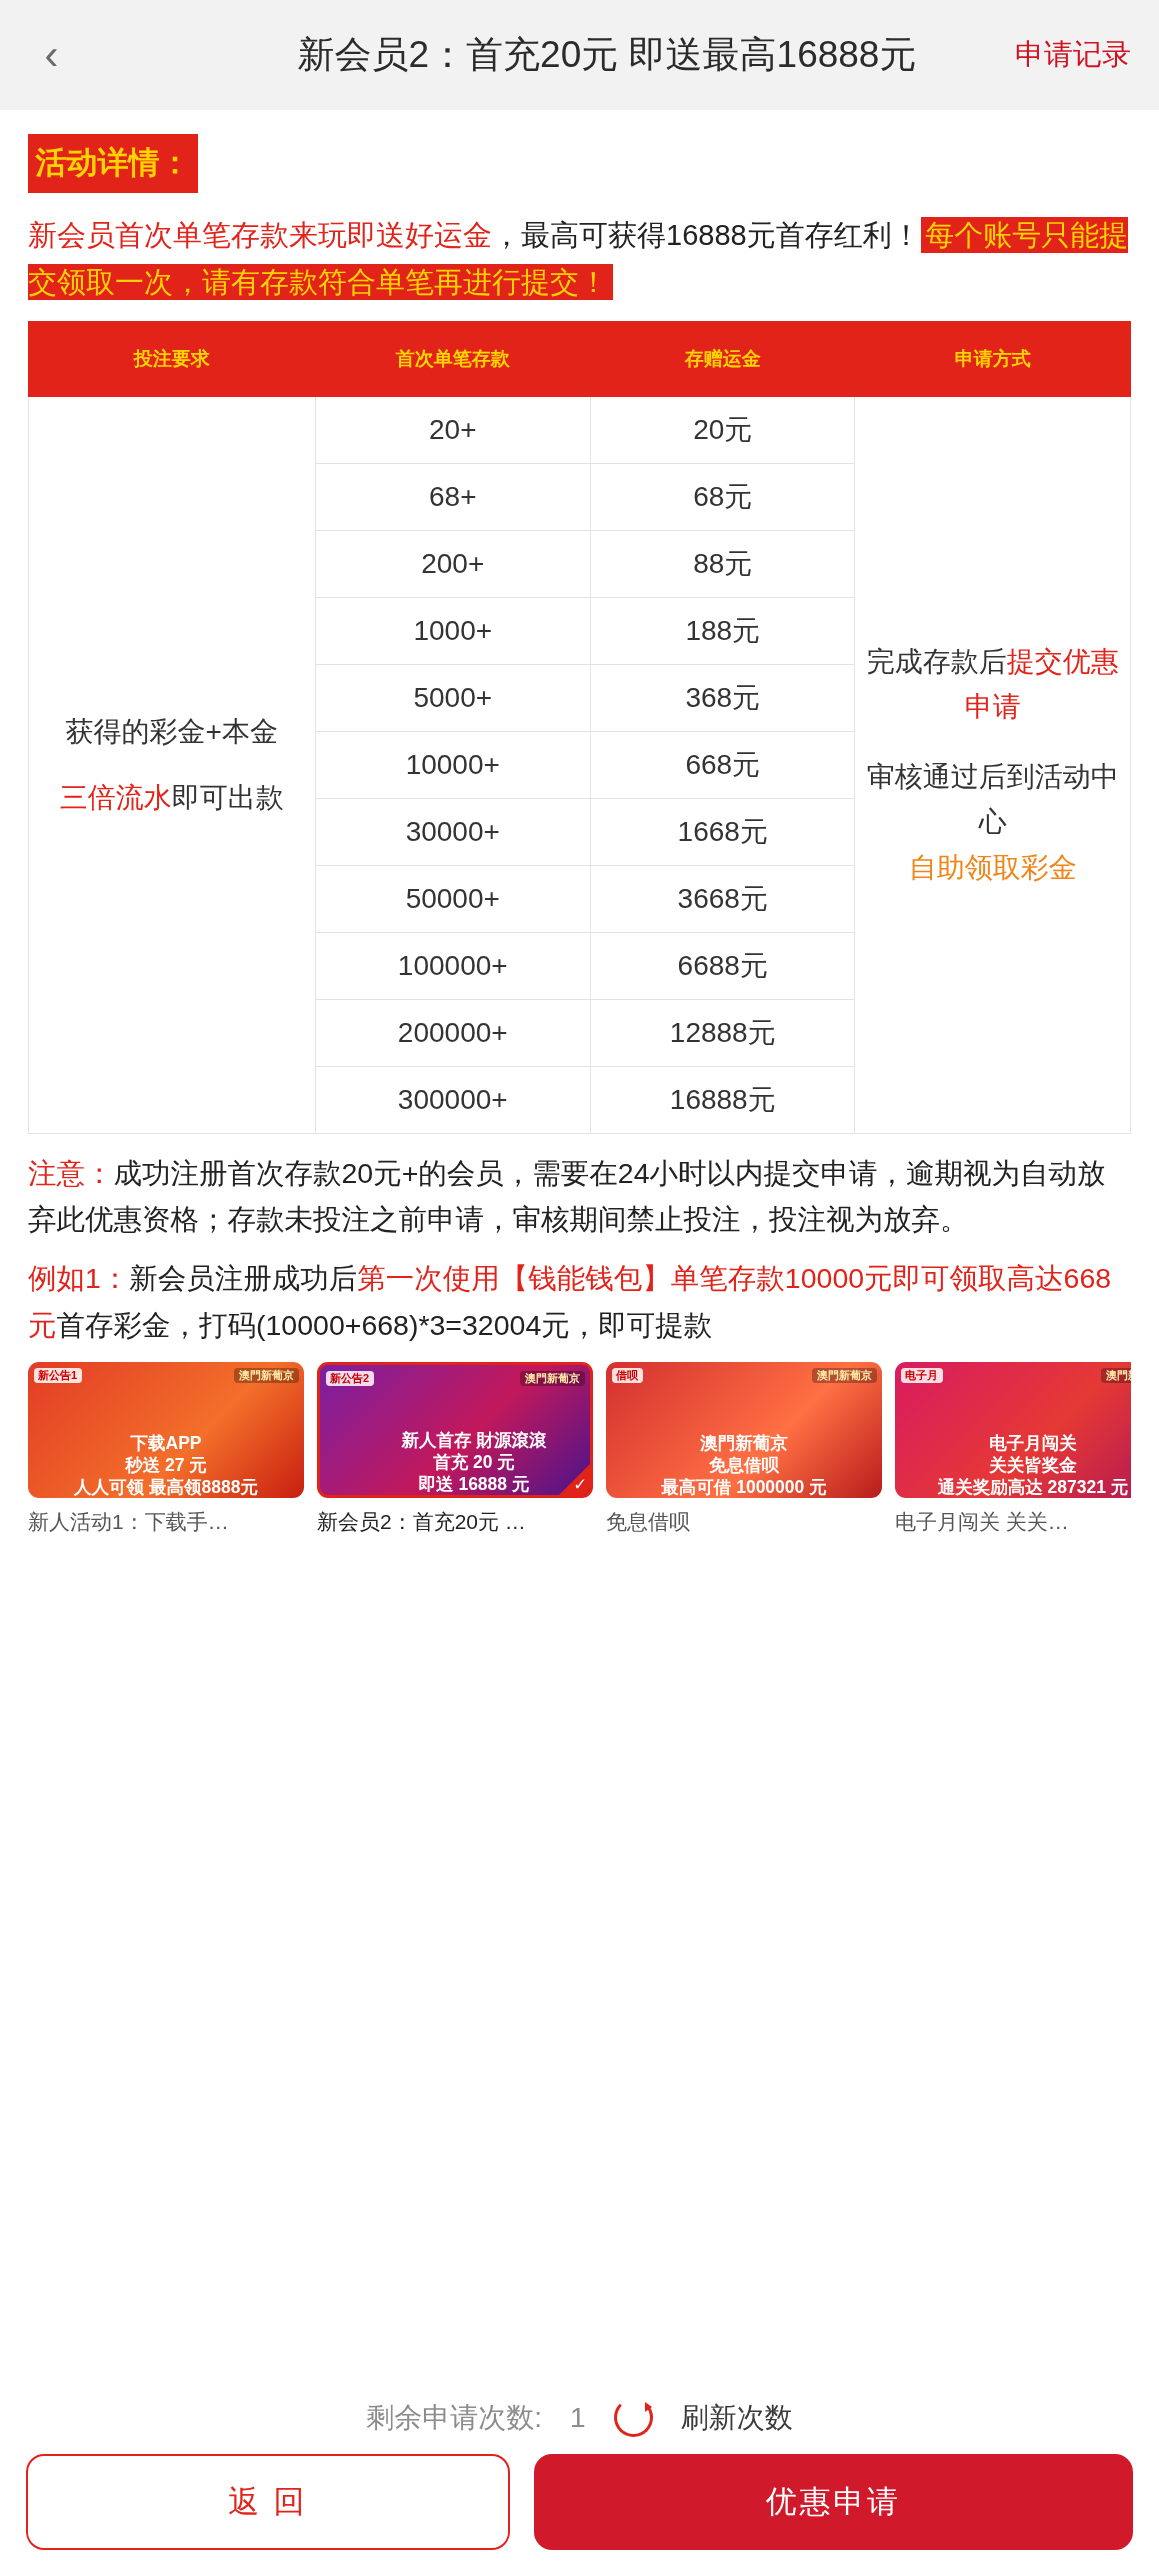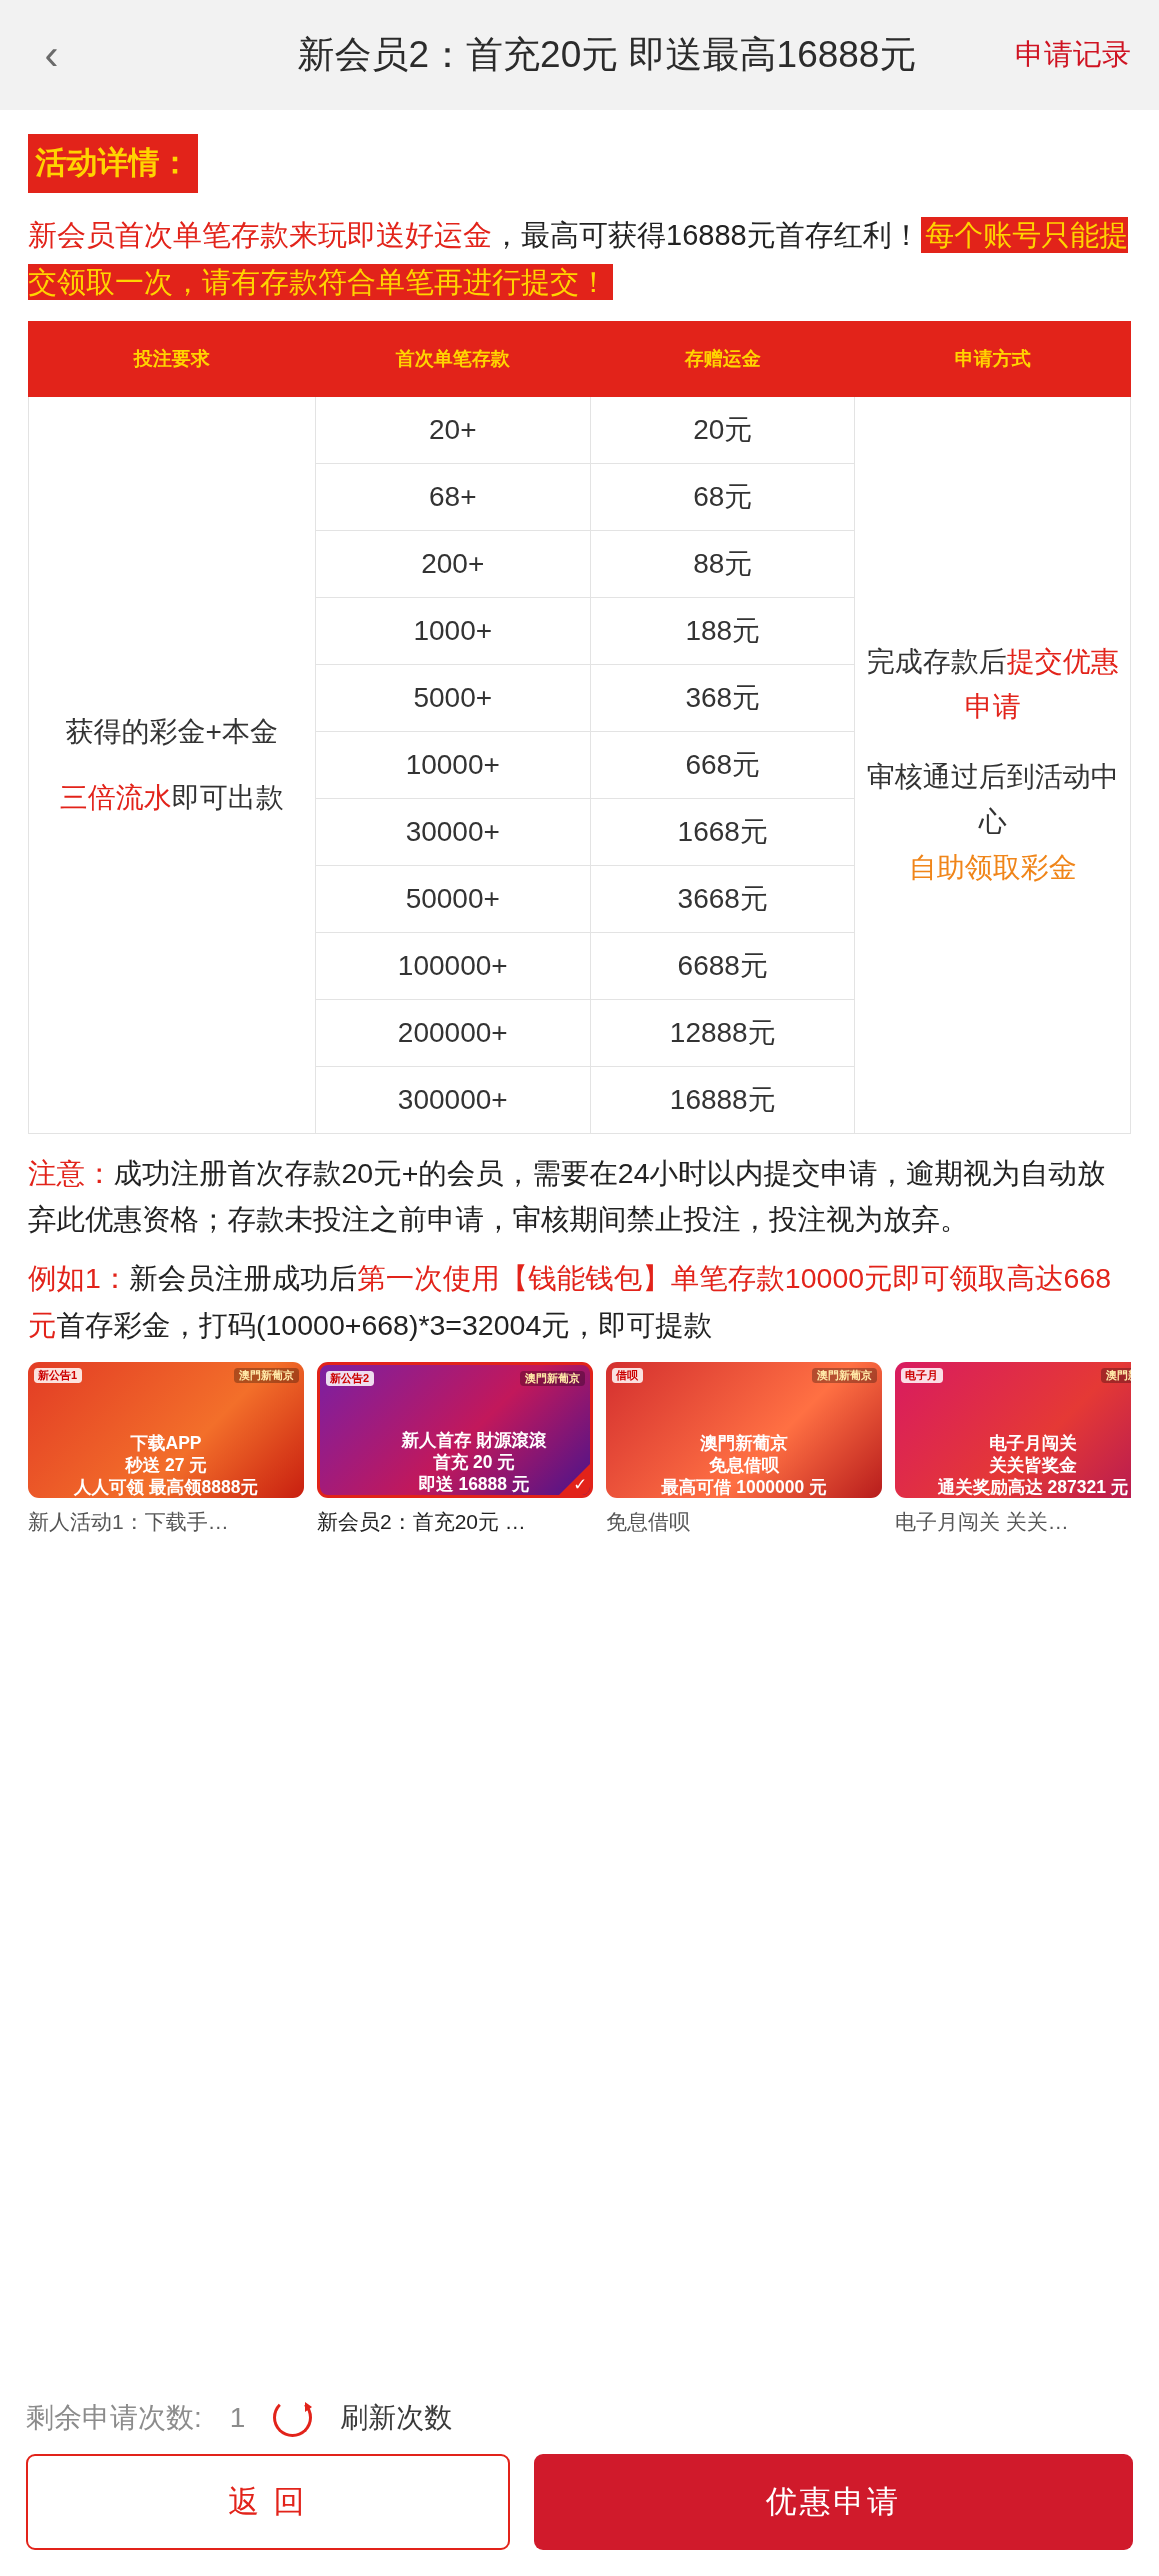--- a/index.html
+++ b/index.html
@@ -165,21 +165,21 @@
     border-left: 31px solid transparent;
     border-bottom: 31px solid #e2231a;
   }
   .bn.sel .chkmark {
     position:absolute; right:2.8px; bottom:0px; color:#fff; font-size:16.6px;
   }
 
   
   .footer { flex:0 0 auto; background:#fff; padding: 0 26px 26px 26px; }
   .remain-row {
-    display:flex; align-items:center; justify-content:flex-start;
+    display:flex; align-items:center; justify-content:center;
     gap: 28px;
     padding: 20px 0 16.6px 0;
     font-size: 28px;
     color:#8c8c8c;
   }
   .refresh-icon {
     width: 39px; height:39px;
     border: 3.7px solid #e2231a;
     border-radius: 50%;
     border-top-color: transparent;
@@ -188,21 +188,21 @@
   }
   .refresh-icon:after {
     content:""; position:absolute; right:-2.8px; top:0.9px;
     border-left:7.4px solid #e2231a; border-top:5.5px solid transparent; border-bottom:5.5px solid transparent;
   }
   .refresh-label { color:#3a3a3a; }
   .btn-row { display:flex; gap: 24px; }
   .btn {
     flex:1;
     height: 96px;
-    border-radius: 9px;
+    border-radius: 18px;
     display:flex; align-items:center; justify-content:center;
     font-size: 31px;
     letter-spacing: 2.8px;
   }
   .btn-back { border:2.8px solid #e2231a; color:#e2231a; background:#fff; }
   .btn-apply { background:#d01a2b; color:#fff; flex: 1.25; }
 </style>
 </head>
 <body>
 

